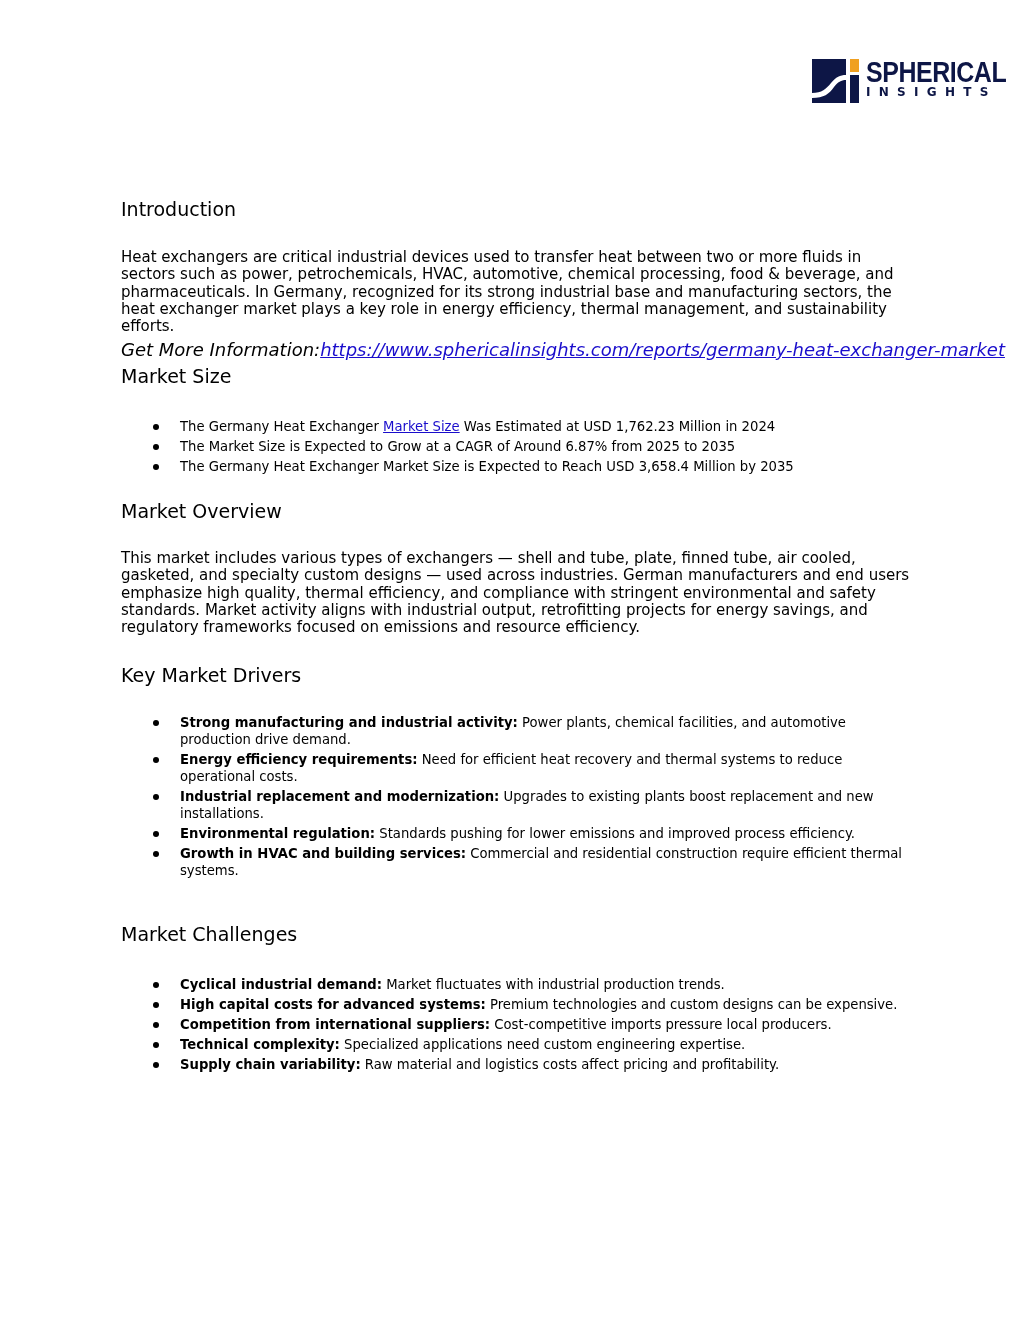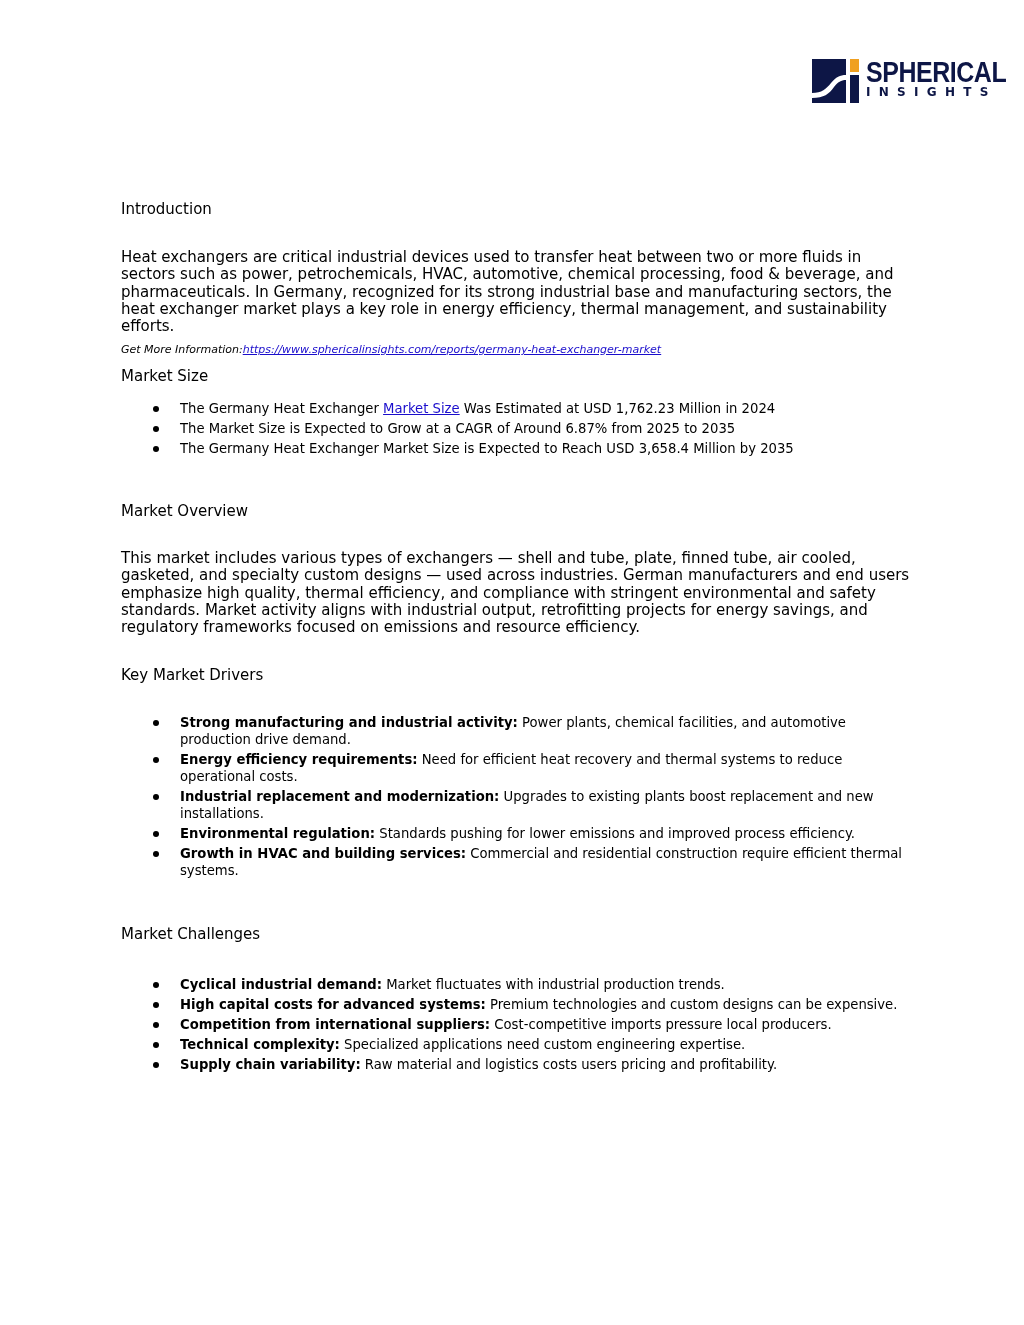--- a/index.html
+++ b/index.html
@@ -58,37 +58,37 @@
     .content {
       position: absolute;
       left: 121px;
       top: 0;
       width: 790px;
     }
     h2 {
       position: absolute;
       margin: 0;
       font-weight: normal;
-      font-size: 15px;
+      font-size: 19px;
       line-height: 24px;
       white-space: nowrap;
       color: #000;
     }
     p {
       position: absolute;
       margin: 0;
       font-size: 15px;
       line-height: 17.3px;
       width: 790px;
       color: #000;
     }
     .moreinfo {
       position: absolute;
       font-style: italic;
-      font-size: 11px;
+      font-size: 18px;
       line-height: 17px;
       white-space: nowrap;
     }
     a {
       color: #1a0dcc;
       text-decoration: underline;
     }
     ul {
       position: absolute;
       margin: 0;
@@ -138,21 +138,21 @@
 
 <div class="content">
 
   <h2 style="top:197px;">Introduction</h2>
   <p style="top:249px;">Heat exchangers are critical industrial devices used to transfer heat between two or more fluids in sectors such as power, petrochemicals, HVAC, automotive, chemical processing, food &amp; beverage, and pharmaceuticals. In Germany, recognized for its strong industrial base and manufacturing sectors, the heat exchanger market plays a key role in energy efficiency, thermal management, and sustainability efforts.</p>
   <div class="moreinfo" style="top:341px;">
     <span>Get More Information:</span><a href="#">https://www.sphericalinsights.com/reports/germany-heat-exchanger-market</a>
   </div>
 
   <h2 style="top:364px;">Market Size</h2>
-  <ul class="list-size" style="top:400px;">
+  <ul class="list-size" style="top:418px;">
     <li>
       <span>The Germany Heat Exchanger </span><a href="#">Market Size</a><span> Was Estimated at USD 1,762.23 Million in 2024</span>
     </li>
     <li>The Market Size is Expected to Grow at a CAGR of Around 6.87% from 2025 to 2035</li>
     <li>The Germany Heat Exchanger Market Size is Expected to Reach USD 3,658.4 Million by 2035</li>
   </ul>
 
   <h2 style="top:499px;">Market Overview</h2>
   <p style="top:550px;">This market includes various types of exchangers — shell and tube, plate, finned tube, air cooled, gasketed, and specialty custom designs — used across industries. German manufacturers and end users emphasize high quality, thermal efficiency, and compliance with stringent environmental and safety standards. Market activity aligns with industrial output, retrofitting projects for energy savings, and regulatory frameworks focused on emissions and resource efficiency.</p>
 
@@ -164,16 +164,16 @@
     <li><b>Environmental regulation:</b><span> Standards pushing for lower emissions and improved process efficiency.</span></li>
     <li><b>Growth in HVAC and building services:</b><span> Commercial and residential construction require efficient thermal systems.</span></li>
   </ul>
 
   <h2 style="top:922px;">Market Challenges</h2>
   <ul class="list-challenges" style="top:976px;">
     <li><b>Cyclical industrial demand:</b><span> Market fluctuates with industrial production trends.</span></li>
     <li><b>High capital costs for advanced systems:</b><span> Premium technologies and custom designs can be expensive.</span></li>
     <li><b>Competition from international suppliers:</b><span> Cost-competitive imports pressure local producers.</span></li>
     <li><b>Technical complexity:</b><span> Specialized applications need custom engineering expertise.</span></li>
-    <li><b>Supply chain variability:</b><span> Raw material and logistics costs users pricing and profitability.</span></li>
+    <li><b>Supply chain variability:</b><span> Raw material and logistics costs affect pricing and profitability.</span></li>
   </ul>
 
 </div>
 
 </body></html>

